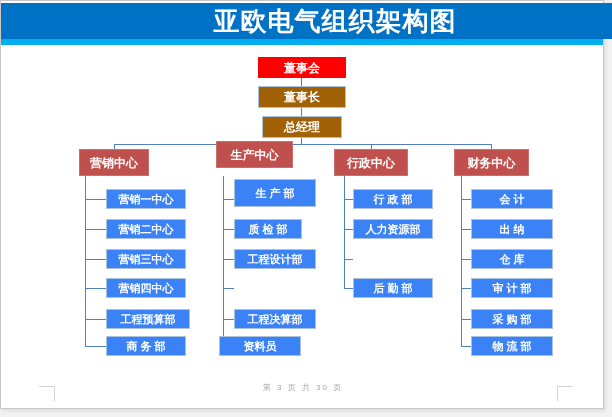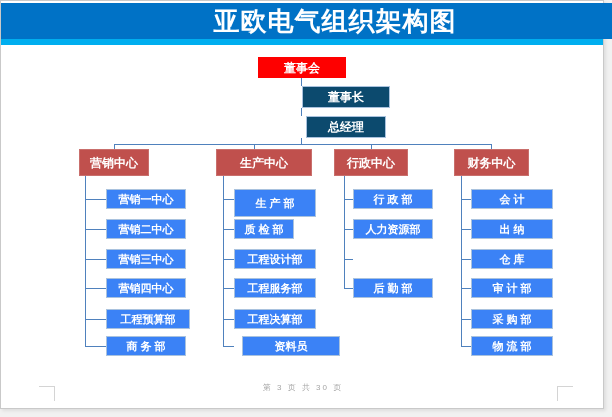--- a/index.html
+++ b/index.html
@@ -24,21 +24,21 @@
   #title {
     color:#ffffff; font-size:26px; font-weight:bold; letter-spacing:1px;
     white-space:nowrap;
   }
   .node {
     position:absolute; box-sizing:border-box;
     display:flex; align-items:center; justify-content:center;
     color:#ffffff; font-weight:bold; white-space:pre; line-height:1;
   }
   .red-root   { background:#FE0000; font-size:12px; }
-  .blue-top   { background:#0c4a6e; border:1px solid #a9c2de; font-size:12px;margin-left:44px; }
+  .blue-top   { background:#a16207; border:1px solid #a9c2de; font-size:12px; }
   .red-center { background:#C0504D; border:1px solid #c96f6c; font-size:12px; }
   .blue-leaf  { background:#3b82f6; border:1px solid #a9c2de; font-size:11px; }
   .vline { position:absolute; width:1px; background:#4F81BD; }
   .hline { position:absolute; height:1px; background:#4F81BD; }
   .crop { position:absolute; width:16px; height:15px; box-sizing:border-box; }
   #crop-bl { left:38px;  top:385px; border-top:1px solid #d4d4d4; border-right:1px solid #d4d4d4; }
   #crop-br { left:556px; top:385px; border-top:1px solid #d4d4d4; border-left:1px solid #d4d4d4; }
   #footer {
     position:absolute; left:0; top:381px; width:604px;
     text-align:center; font-size:8px; color:#a6a6a6; letter-spacing:2px;
@@ -93,37 +93,36 @@
     <div class="hline" style="left:460px;top:258px;width:10px"></div>
     <div class="hline" style="left:460px;top:287px;width:10px"></div>
     <div class="hline" style="left:460px;top:318px;width:10px"></div>
     <div class="hline" style="left:460px;top:345px;width:10px"></div>
 
     <div class="node red-root" style="left:257px;top:56px;width:88px;height:21px">董事会</div>
     <div class="node blue-top" style="left:257px;top:85px;width:88px;height:22px">董事长</div>
     <div class="node blue-top" style="left:261px;top:115px;width:80px;height:22px">总经理</div>
 
     <div class="node red-center" style="left:78px;top:148px;width:70px;height:27px">营销中心</div>
-    <div class="node red-center" style="left:215px;top:148px;width:96px;height:27px">生产中心</div>
+    <div class="node red-center" style="left:215px;top:140px;width:77px;height:27px">生产中心</div>
     <div class="node red-center" style="left:333px;top:148px;width:74px;height:27px">行政中心</div>
     <div class="node red-center" style="left:453px;top:148px;width:75px;height:27px">财务中心</div>
 
     <div class="node blue-leaf" style="left:105px;top:188px;width:80px;height:20px">营销一中心</div>
     <div class="node blue-leaf" style="left:105px;top:218px;width:80px;height:20px">营销二中心</div>
     <div class="node blue-leaf" style="left:105px;top:248px;width:80px;height:20px">营销三中心</div>
     <div class="node blue-leaf" style="left:105px;top:277px;width:80px;height:20px">营销四中心</div>
     <div class="node blue-leaf" style="left:105px;top:308px;width:84px;height:20px">工程预算部</div>
     <div class="node blue-leaf" style="left:105px;top:335px;width:80px;height:20px">商 务 部</div>
 
-    <div class="node blue-leaf" style="left:233px;top:188px;width:82px;height:28px">生 产 部</div>
-    <div class="node blue-leaf" style="left:233px;top:218px;width:60px;height:20px">质 检 部</div>
+    <div class="node blue-leaf" style="left:233px;top:178px;width:82px;height:28px">生 产 部</div>
+    <div class="node blue-leaf" style="left:233px;top:218px;width:68px;height:20px">质 检 部</div>
     <div class="node blue-leaf" style="left:233px;top:248px;width:82px;height:20px">工程设计部</div>
-    <div class="node blue-leaf" style="left:233px;top:277px;width:82px;height:20px">工程服务部</div>
     <div class="node blue-leaf" style="left:233px;top:308px;width:82px;height:20px">工程决算部</div>
-    <div class="node blue-leaf" style="left:241px;top:335px;width:98px;height:20px">资料员</div>
+    <div class="node blue-leaf" style="left:218px;top:335px;width:82px;height:20px">资料员</div>
 
     <div class="node blue-leaf" style="left:352px;top:188px;width:80px;height:20px">行 政 部</div>
     <div class="node blue-leaf" style="left:352px;top:218px;width:80px;height:20px">人力资源部</div>
     <div class="node blue-leaf" style="left:352px;top:277px;width:80px;height:20px">后 勤 部</div>
 
     <div class="node blue-leaf" style="left:470px;top:188px;width:82px;height:20px">会 计</div>
     <div class="node blue-leaf" style="left:470px;top:218px;width:82px;height:20px">出 纳</div>
     <div class="node blue-leaf" style="left:470px;top:248px;width:82px;height:20px">仓 库</div>
     <div class="node blue-leaf" style="left:470px;top:277px;width:82px;height:20px">审 计 部</div>
     <div class="node blue-leaf" style="left:470px;top:308px;width:82px;height:20px">采 购 部</div>

